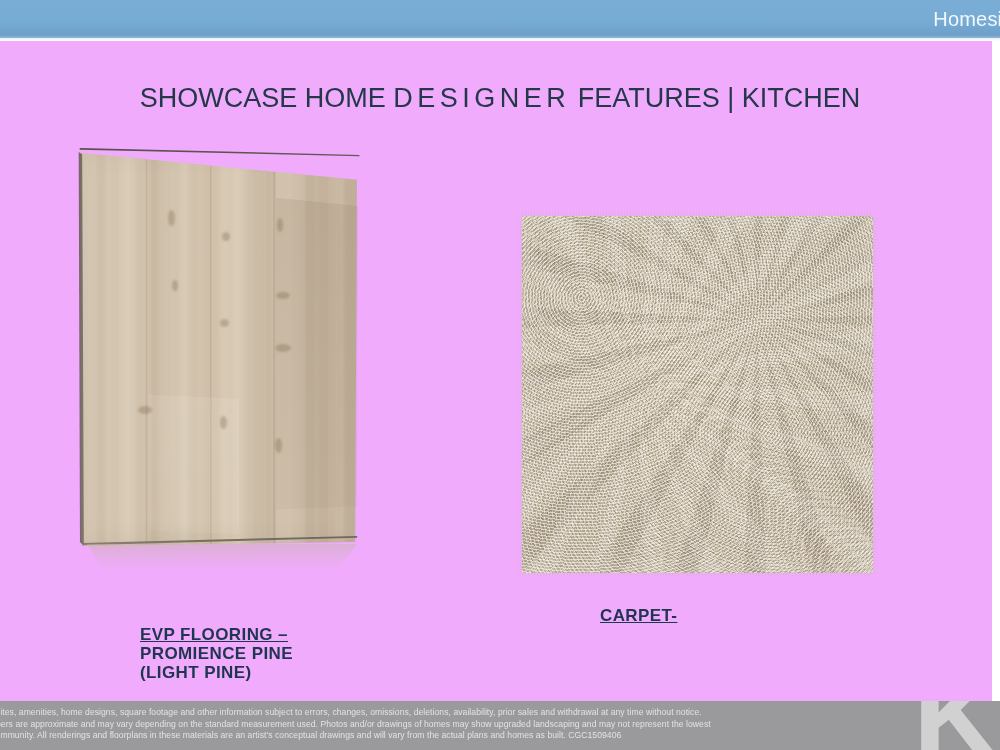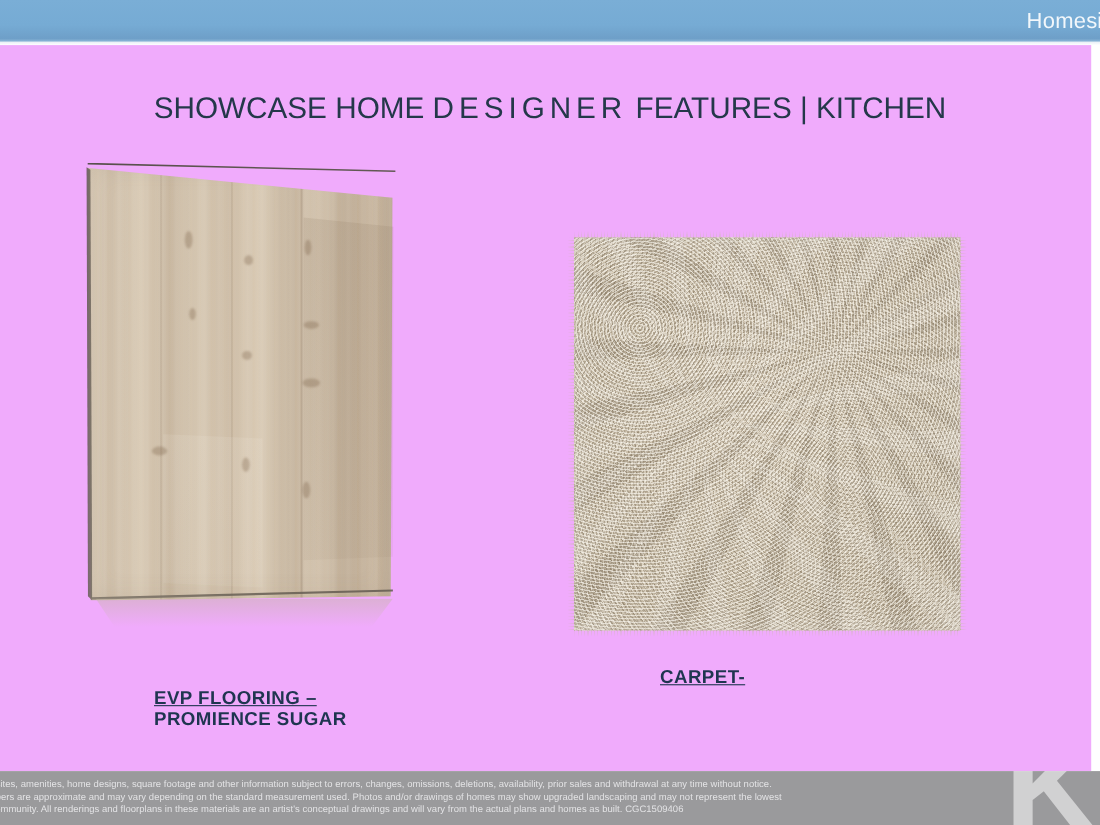--- a/index.html
+++ b/index.html
@@ -339,21 +339,22 @@
   <div id="carpet-sample-wrap">
     <div id="carpet-fuzz-top"></div>
     <div id="carpet-fuzz-bottom"></div>
     <div id="carpet-fuzz-left"></div>
     <div id="carpet-fuzz-right"></div>
     <div id="carpet-sample"></div>
   </div>
 
   <div id="caption-left" class="caption">
     <div class="underlined">EVP FLOORING –</div>
-    <div>PROMIENCE SUGAR</div>
+    <div>PROMIENCE PINE</div>
+    <div>(LIGHT PINE)</div>
   </div>
 
   <div id="caption-right" class="caption">
     <div class="underlined">CARPET-</div>
   </div>
 </div>
 
 <div id="footer-bar">
   <div id="watermark-swoosh"></div>
   <div id="watermark">K</div>

